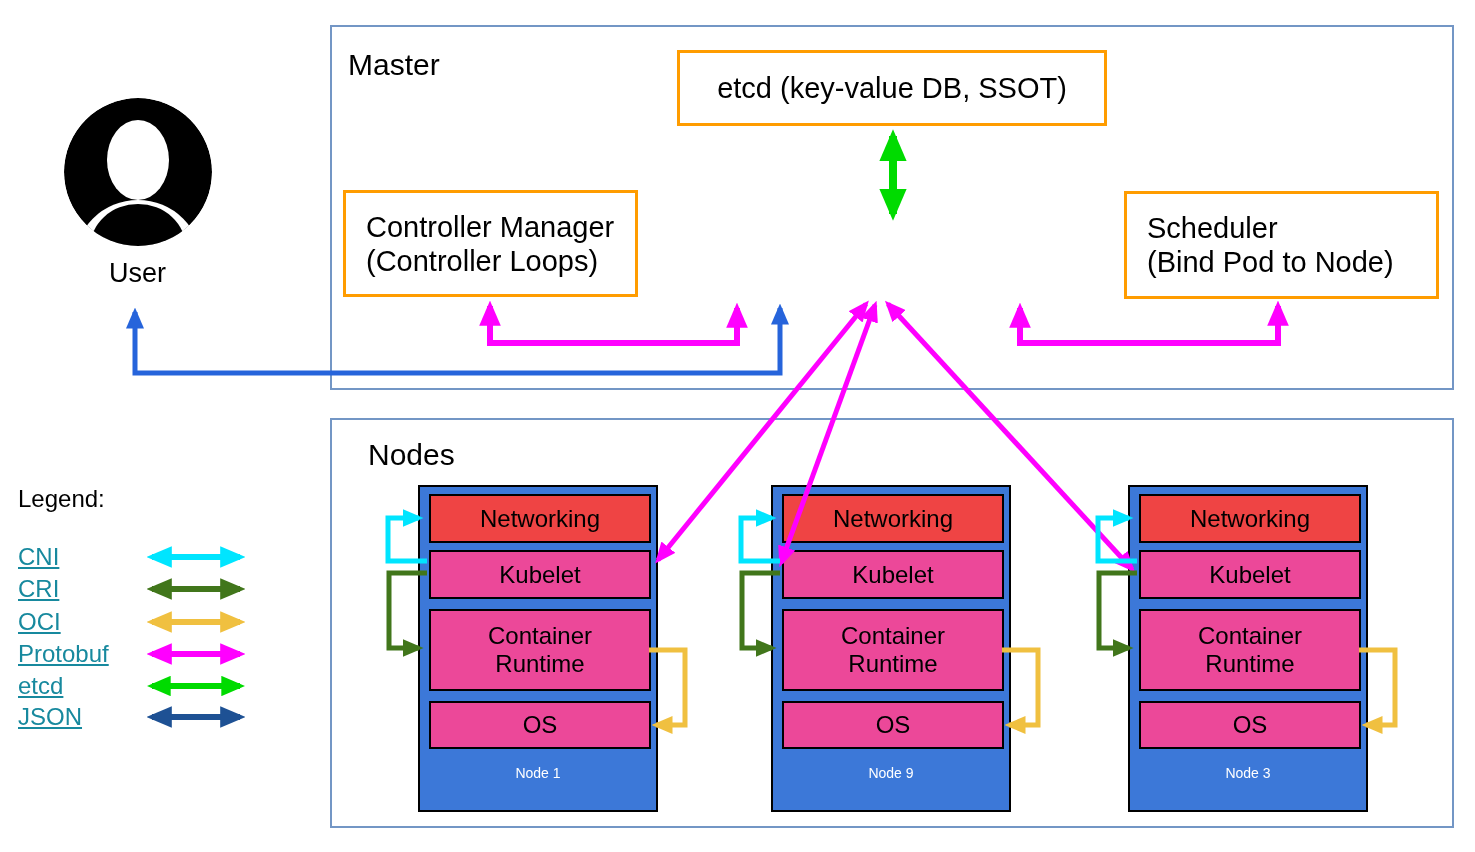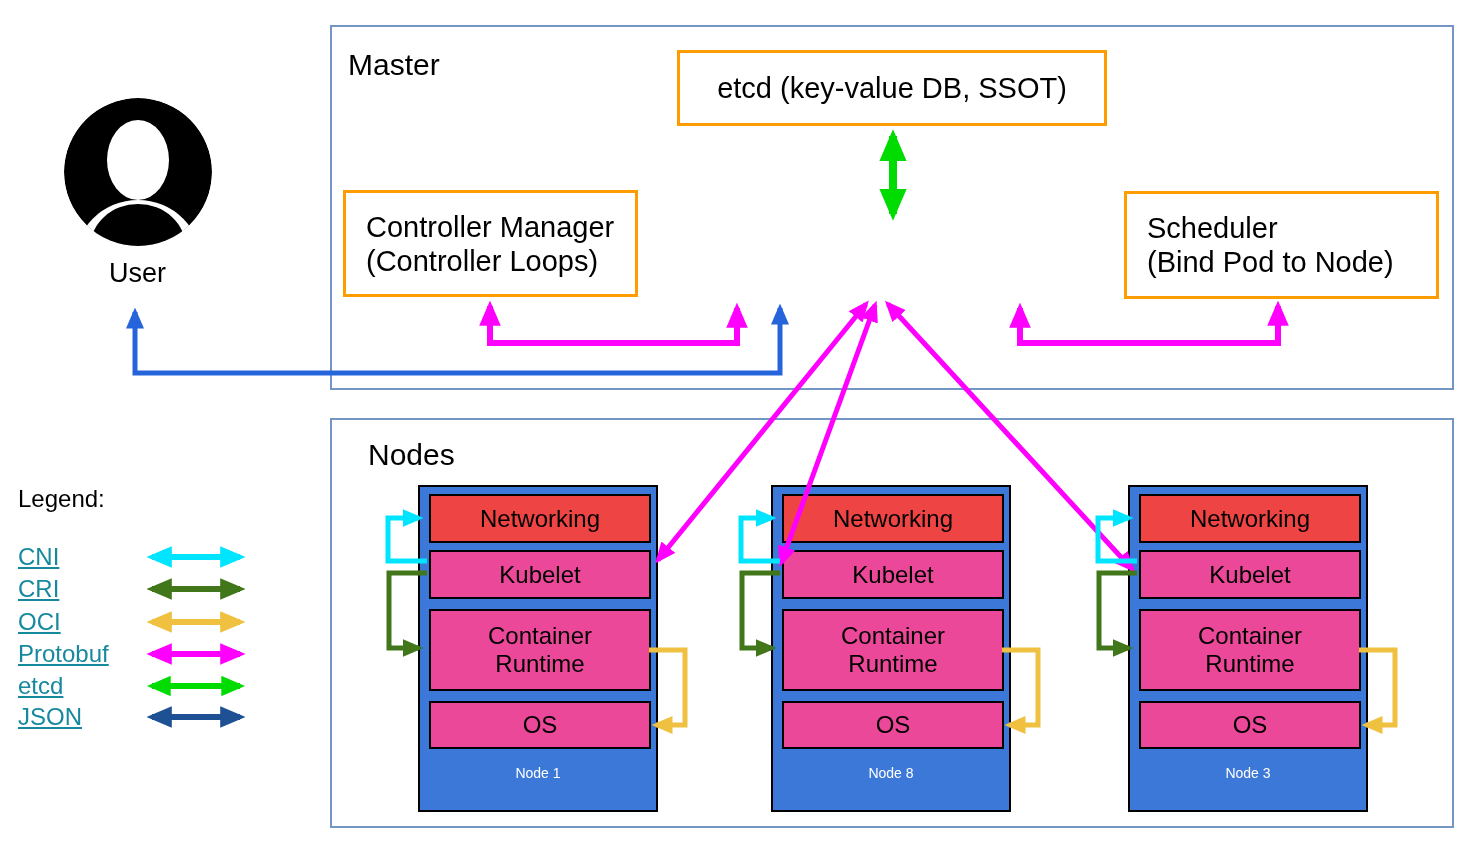--- a/index.html
+++ b/index.html
@@ -104,21 +104,21 @@
       </div>
     <div class="nlayer" style="top:63px;height:49px;">
         <span>Kubelet</span>
       </div>
     <div class="nlayer crt" style="top:122px;height:82px;">
         <span>Container Runtime</span>
       </div>
     <div class="nlayer" style="top:214px;height:48px;">
         <span>OS</span>
       </div>
-    <div class="nlabel" style="top:278px;">Node 8</div>
+    <div class="nlabel" style="top:278px;">Node 9</div>
   </div>
 
   <div class="abs node z2" style="left:1128px;top:485px;width:240px;height:327px;">
     <div class="nlayer net" style="top:7px;height:49px;">
         <span>Networking</span>
       </div>
     <div class="nlayer" style="top:63px;height:49px;">
         <span>Kubelet</span>
       </div>
     <div class="nlayer crt" style="top:122px;height:82px;">

